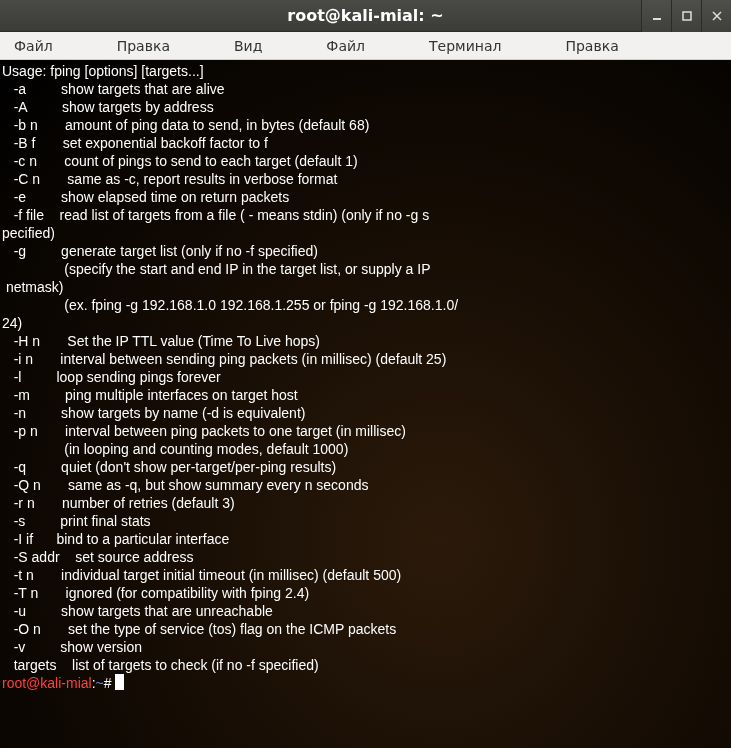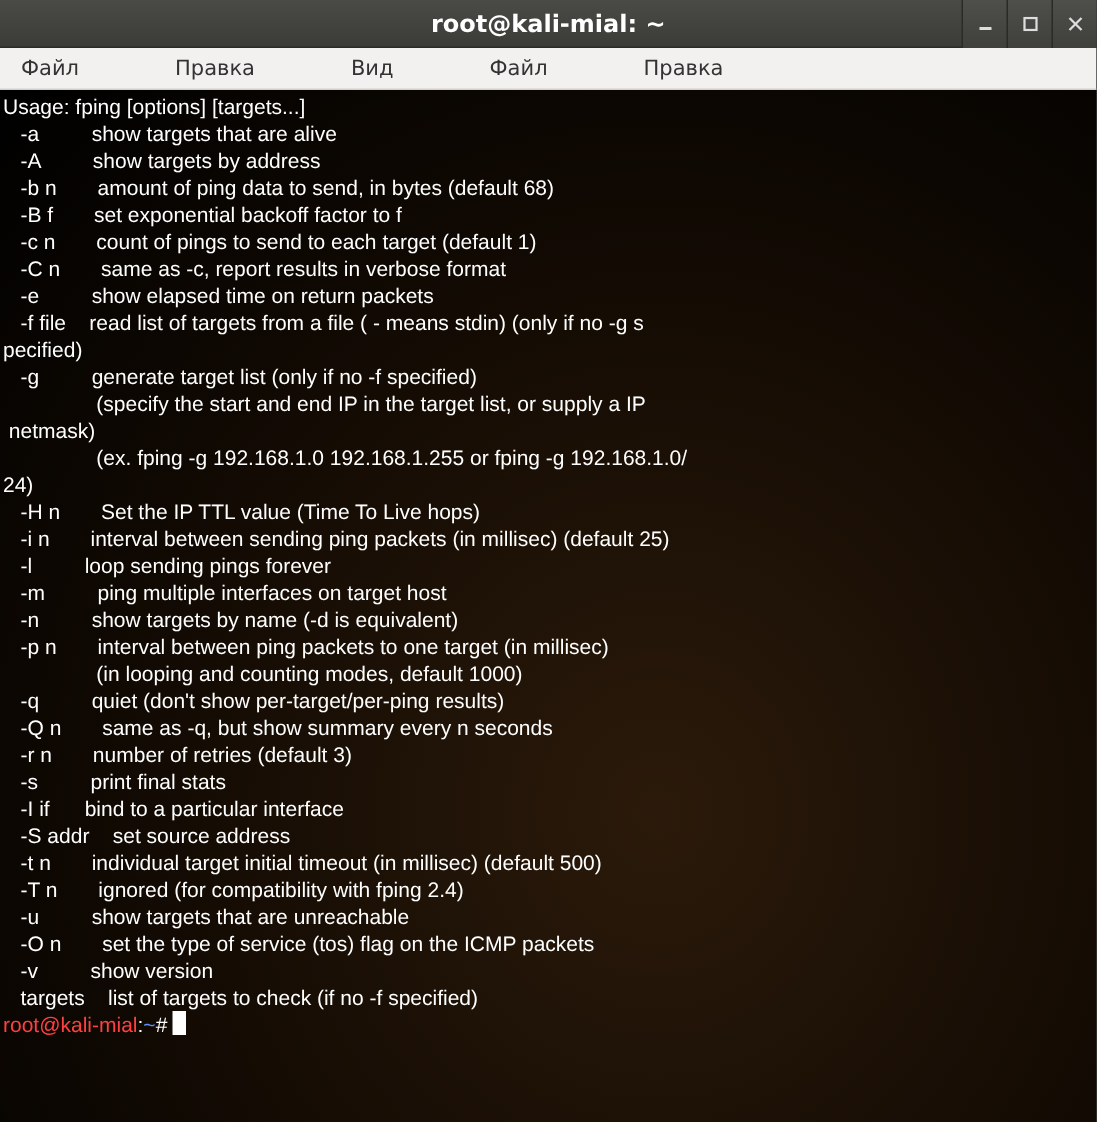--- a/index.html
+++ b/index.html
@@ -109,16 +109,17 @@
         </svg>
     </div>
   </div>
 </div>
 
 <div class="menubar">
   <div class="menu-item">Файл</div>
   <div class="menu-item">Правка</div>
   <div class="menu-item">Вид</div>
   <div class="menu-item">Файл</div>
+  <div class="menu-item">Терминал</div>
   <div class="menu-item">Правка</div>
 </div>
 
 <div class="terminal" id="terminal-area"><span class="term-line">Usage: fping [options] [targets...]</span><span class="term-line">   -a         show targets that are alive</span><span class="term-line">   -A         show targets by address</span><span class="term-line">   -b n       amount of ping data to send, in bytes (default 68)</span><span class="term-line">   -B f       set exponential backoff factor to f</span><span class="term-line">   -c n       count of pings to send to each target (default 1)</span><span class="term-line">   -C n       same as -c, report results in verbose format</span><span class="term-line">   -e         show elapsed time on return packets</span><span class="term-line">   -f file    read list of targets from a file ( - means stdin) (only if no -g s</span><span class="term-line">pecified)</span><span class="term-line">   -g         generate target list (only if no -f specified)</span><span class="term-line">                (specify the start and end IP in the target list, or supply a IP</span><span class="term-line"> netmask)</span><span class="term-line">                (ex. fping -g 192.168.1.0 192.168.1.255 or fping -g 192.168.1.0/</span><span class="term-line">24)</span><span class="term-line">   -H n       Set the IP TTL value (Time To Live hops)</span><span class="term-line">   -i n       interval between sending ping packets (in millisec) (default 25)</span><span class="term-line">   -l         loop sending pings forever</span><span class="term-line">   -m         ping multiple interfaces on target host</span><span class="term-line">   -n         show targets by name (-d is equivalent)</span><span class="term-line">   -p n       interval between ping packets to one target (in millisec)</span><span class="term-line">                (in looping and counting modes, default 1000)</span><span class="term-line">   -q         quiet (don't show per-target/per-ping results)</span><span class="term-line">   -Q n       same as -q, but show summary every n seconds</span><span class="term-line">   -r n       number of retries (default 3)</span><span class="term-line">   -s         print final stats</span><span class="term-line">   -I if      bind to a particular interface</span><span class="term-line">   -S addr    set source address</span><span class="term-line">   -t n       individual target initial timeout (in millisec) (default 500)</span><span class="term-line">   -T n       ignored (for compatibility with fping 2.4)</span><span class="term-line">   -u         show targets that are unreachable</span><span class="term-line">   -O n       set the type of service (tos) flag on the ICMP packets</span><span class="term-line">   -v         show version</span><span class="term-line">   targets    list of targets to check (if no -f specified)</span><span class="term-line"></span><span class="term-line"><span class="prompt-user">root@kali-mial</span><span class="prompt-colon">:</span><span class="prompt-path">~</span><span class="prompt-hash"># </span><span class="cursor"></span></span></div>
 
 </body></html>

